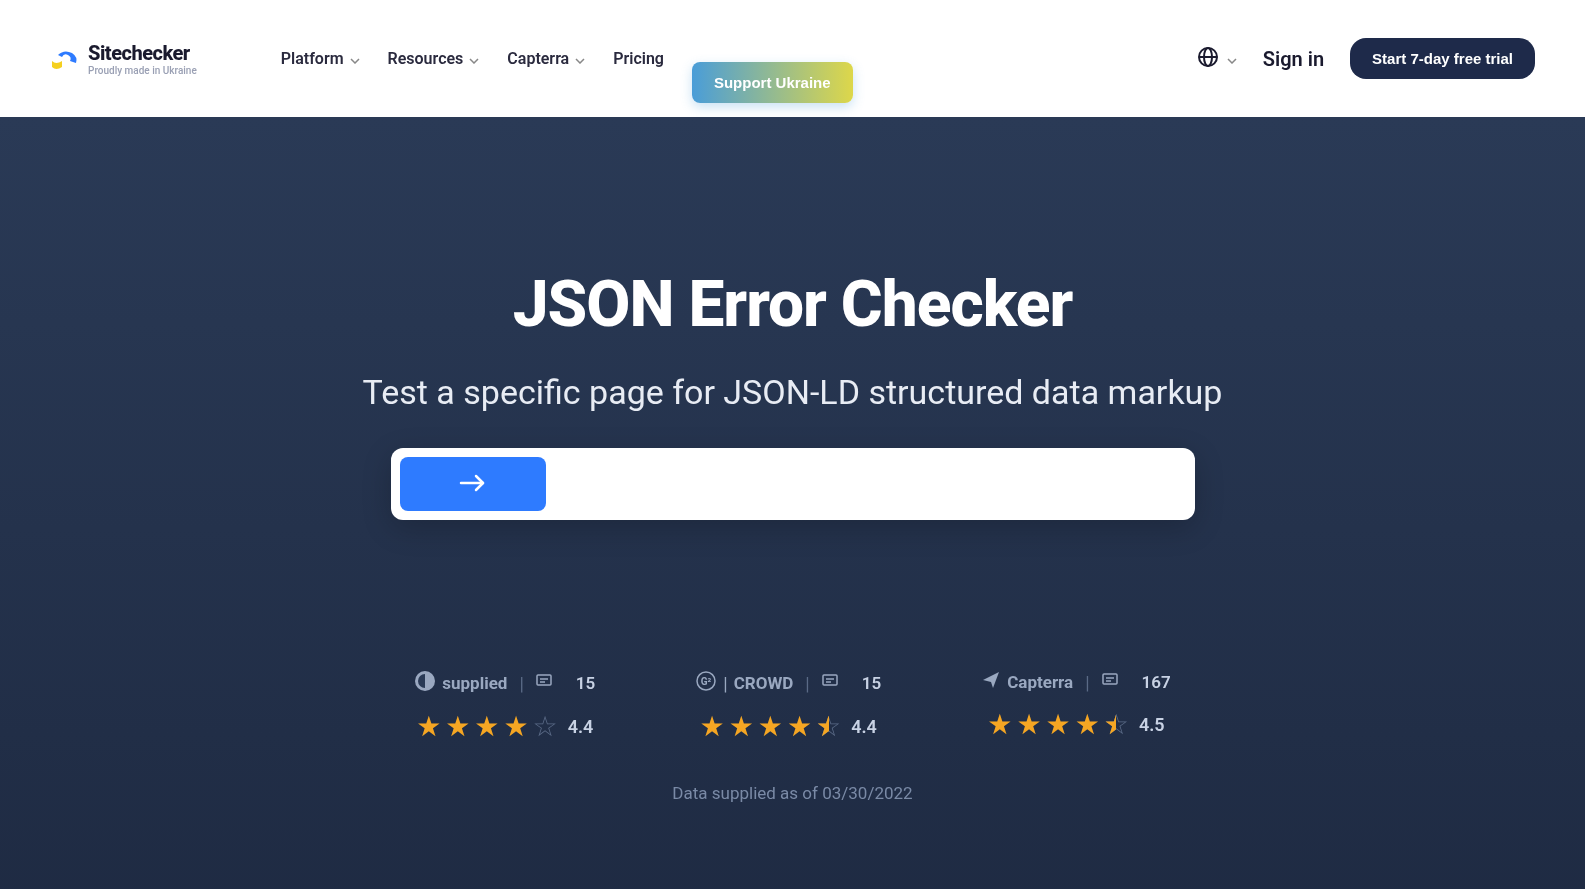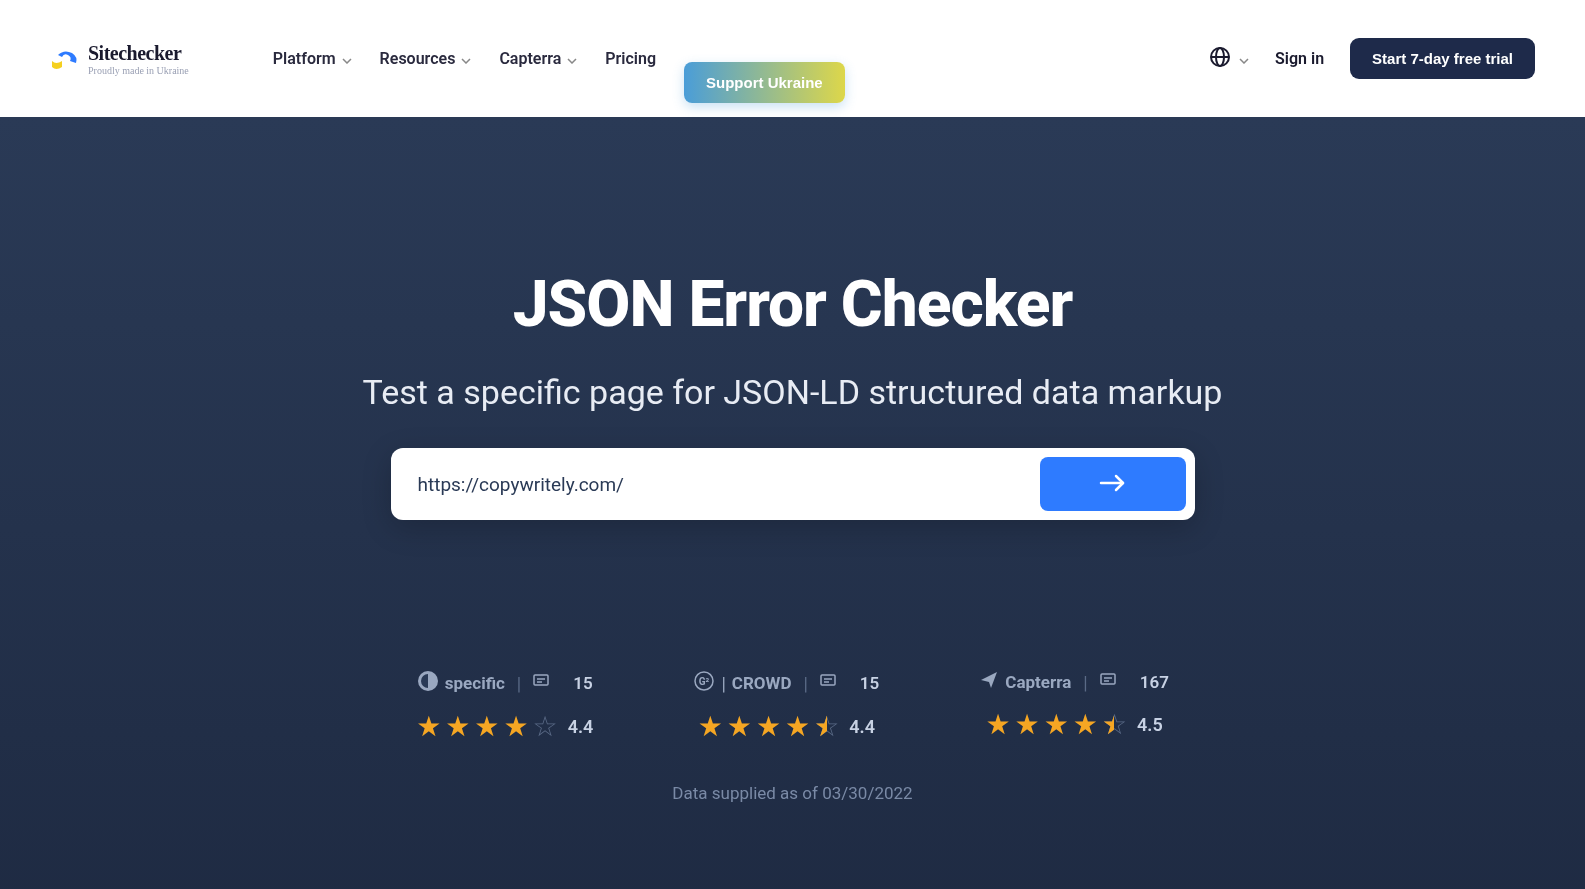--- a/index.html
+++ b/index.html
@@ -15,21 +15,20 @@
       display: flex;
       align-items: center;
       padding: 14px 50px;
       background: #fff;
       gap: 24px;
     }
     .logo-group {
       display: flex;
       align-items: center;
       gap: 8px;
-      font-family: Liberation Serif, serif;
     }
     .logo-icon {
       display: flex;
     }
     .logo-text-group {
       display: flex;
       flex-direction: column;
     }
     .logo-title {
       font-size: 20px;
@@ -80,32 +79,32 @@
       align-items: center;
       gap: 26px;
     }
     .globe-group {
       display: flex;
       align-items: center;
       gap: 8px;
       cursor: pointer;
     }
     .sign-in {
-      font-size: 16px;
+      font-size: 20px;
       font-weight: 600;
       color: #1a1a2e;
       cursor: pointer;
     }
     .trial-btn {
       background: #1e2a4a;
       color: #fff;
       font-weight: 700;
       font-size: 15px;
       padding: 12px 22px;
-      border-radius: 9px;
+      border-radius: 16px;
       border: none;
       cursor: pointer;
     }
     .hero {
       background: linear-gradient(180deg, #2a3a56 0%, #1e2a42 100%);
       min-height: 823px;
       padding: 150px 20px 60px;
       text-align: center;
       color: #fff;
     }
@@ -284,42 +283,41 @@
     <span class="sign-in">Sign in</span>
     <button class="trial-btn">Start 7-day free trial</button>
   </div>
 </header>
 
 <section class="hero">
   <h1 class="hero-title">JSON Error Checker</h1>
   <p class="hero-subtitle">Test a specific page for JSON-LD structured data markup</p>
 
   <div class="search-wrap">
-    <input class="search-input" type="text" value="https://copywritely.com/" style="">
     <button class="search-btn">
       <span>
         <svg width="28" height="18" viewBox="0 0 28 18">
           <line x1="2" y1="9" x2="24" y2="9" stroke="#fff" stroke-width="2.5" stroke-linecap="round"></line>
           <path d="M17 2 L24 9 L17 16" stroke="#fff" stroke-width="2.5" fill="none" stroke-linecap="round" stroke-linejoin="round"></path>
         </svg>
       </span>
     </button>
   </div>
 
   <div class="reviews">
     <div class="review-item">
       <div class="review-header">
         <div class="review-brand">
           <span>
             <svg width="22" height="22" viewBox="0 0 22 22">
                 <circle cx="11" cy="11" r="10" fill="#9aa8c0"></circle>
                 <path d="M11 4 A7 7 0 0 0 11 18" fill="#2a3a56"></path>
               </svg>
           </span>
-          <span class="brand-name">specific</span>
+          <span class="brand-name">supplied</span>
         </div>
         <span class="review-divider">|</span>
         <div class="review-count-group">
           <span>
             <svg width="16" height="16" viewBox="0 0 16 16">
                 <rect x="1" y="2" width="14" height="10" rx="1" stroke="#9aa8c0" stroke-width="1.5" fill="none"></rect>
                 <line x1="4" y1="6" x2="12" y2="6" stroke="#9aa8c0" stroke-width="1.5"></line>
                 <line x1="4" y1="9" x2="9" y2="9" stroke="#9aa8c0" stroke-width="1.5"></line>
               </svg>
           </span>

